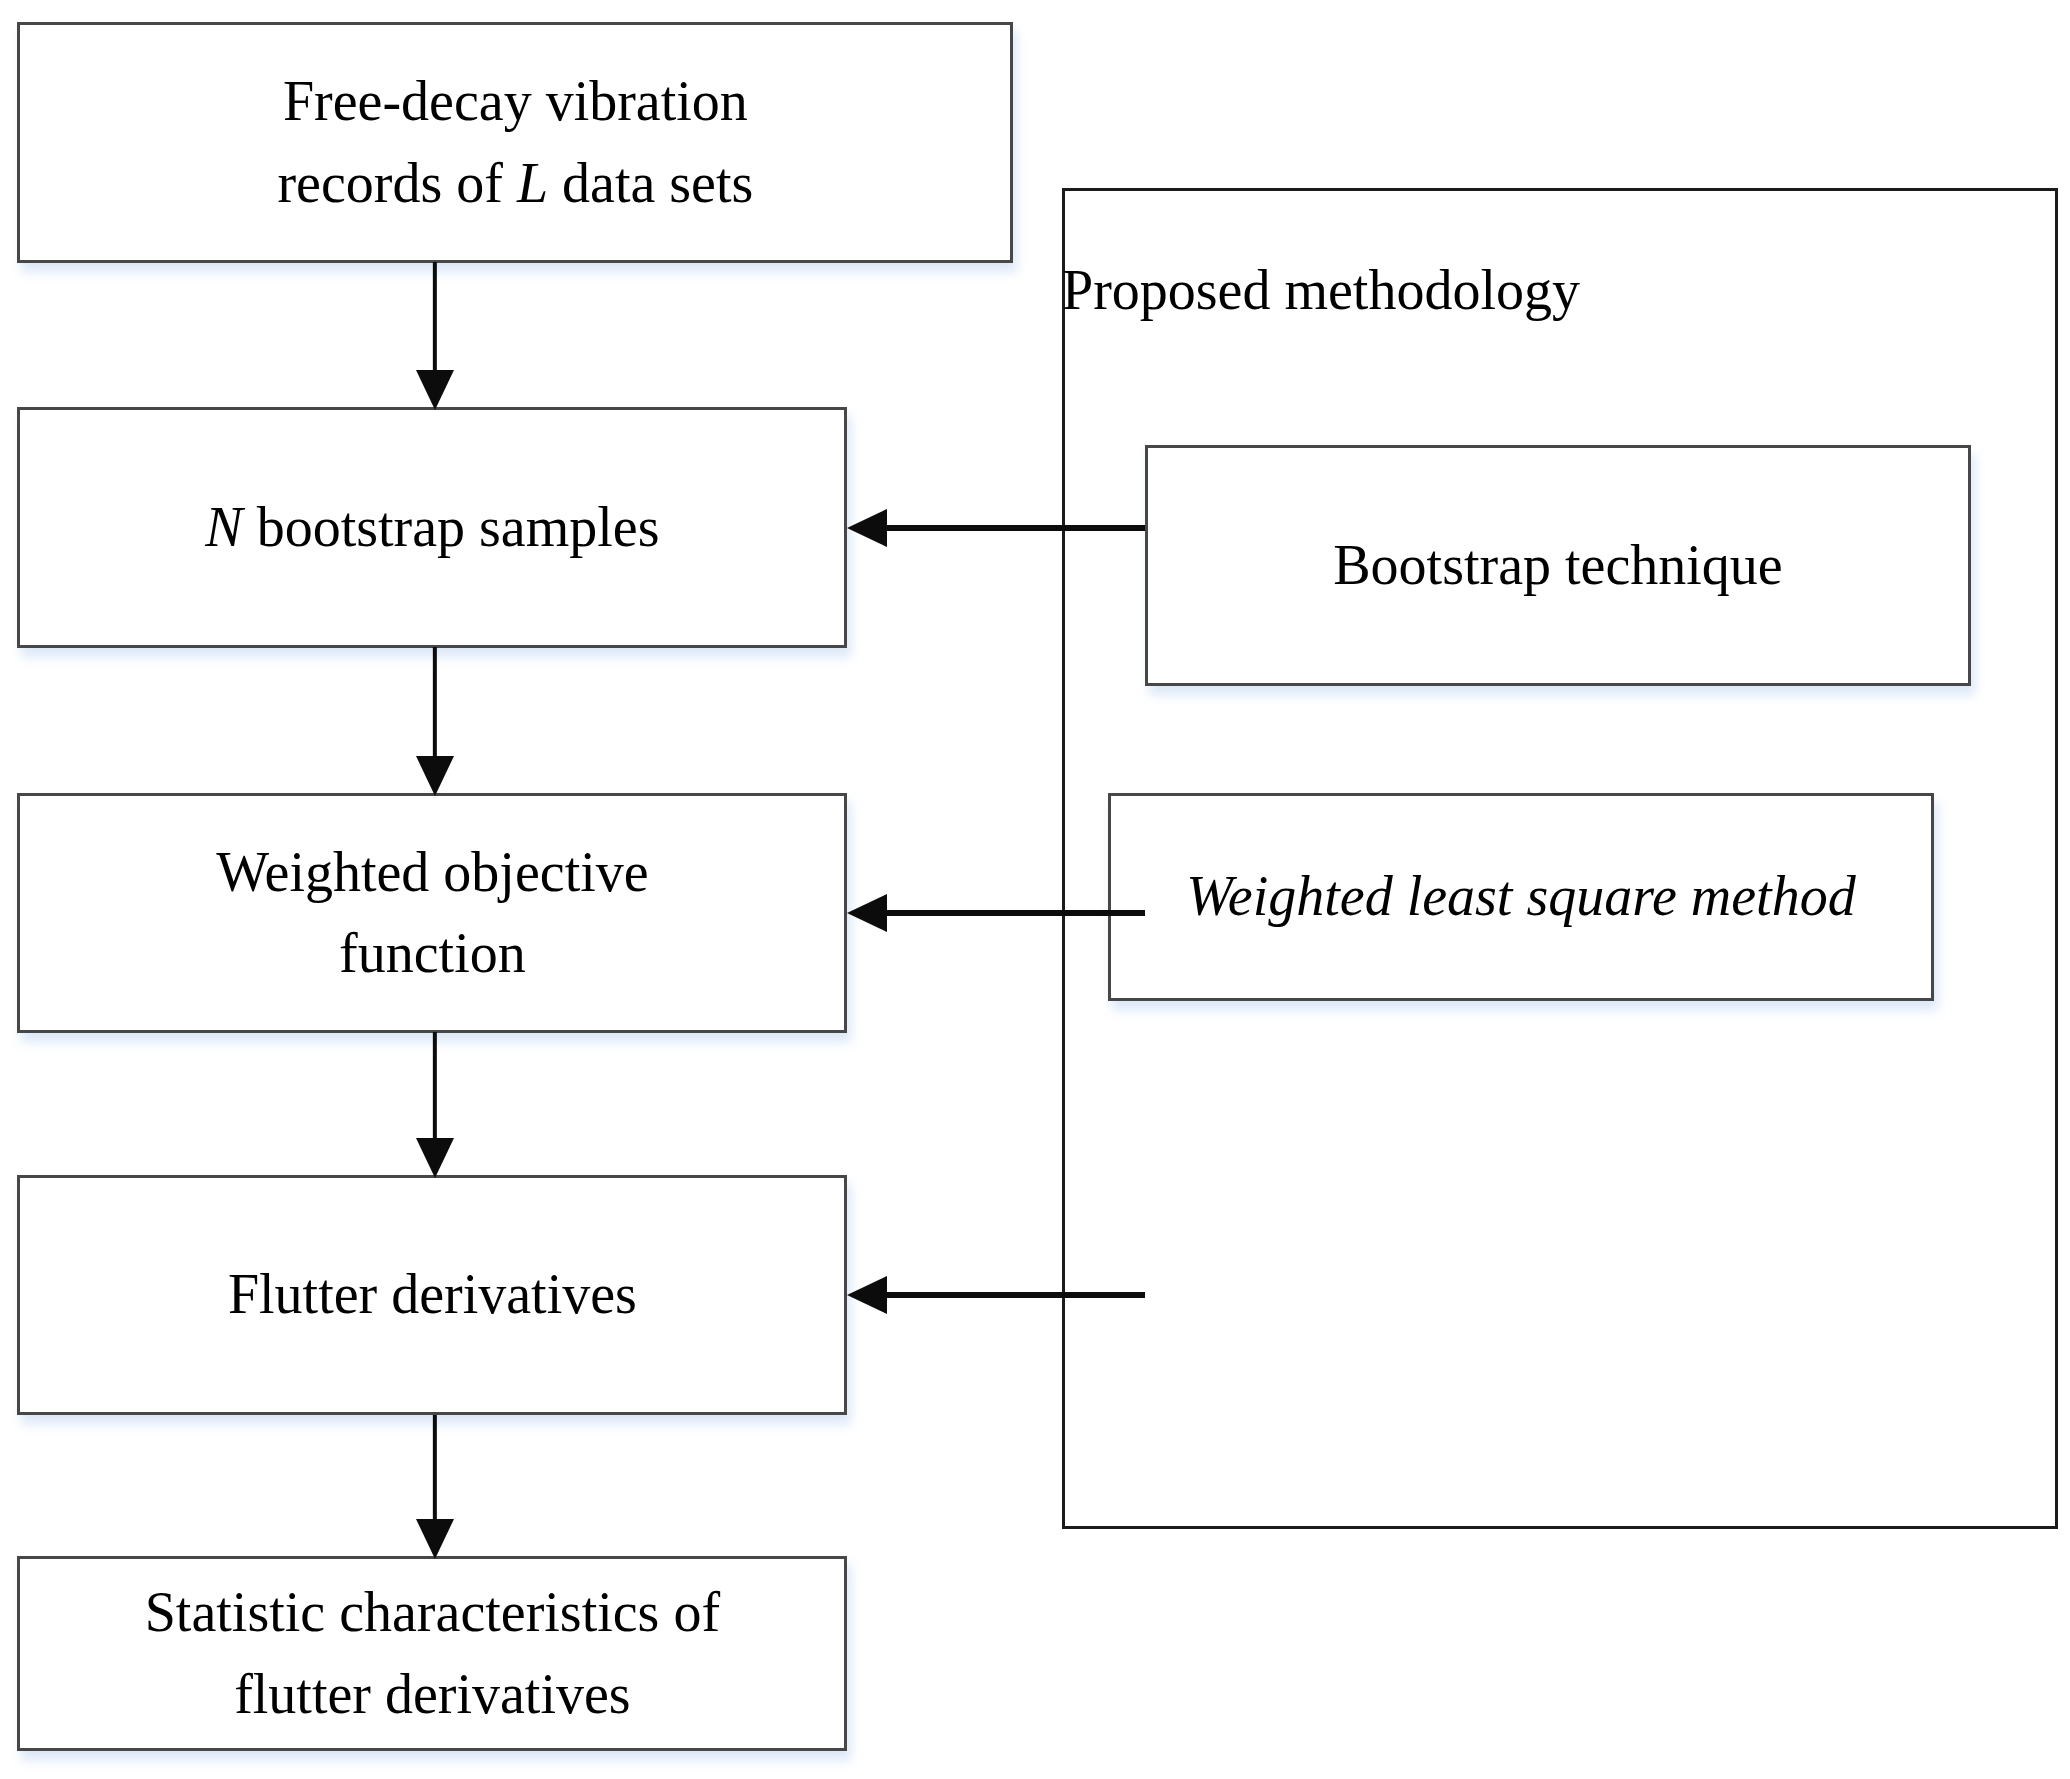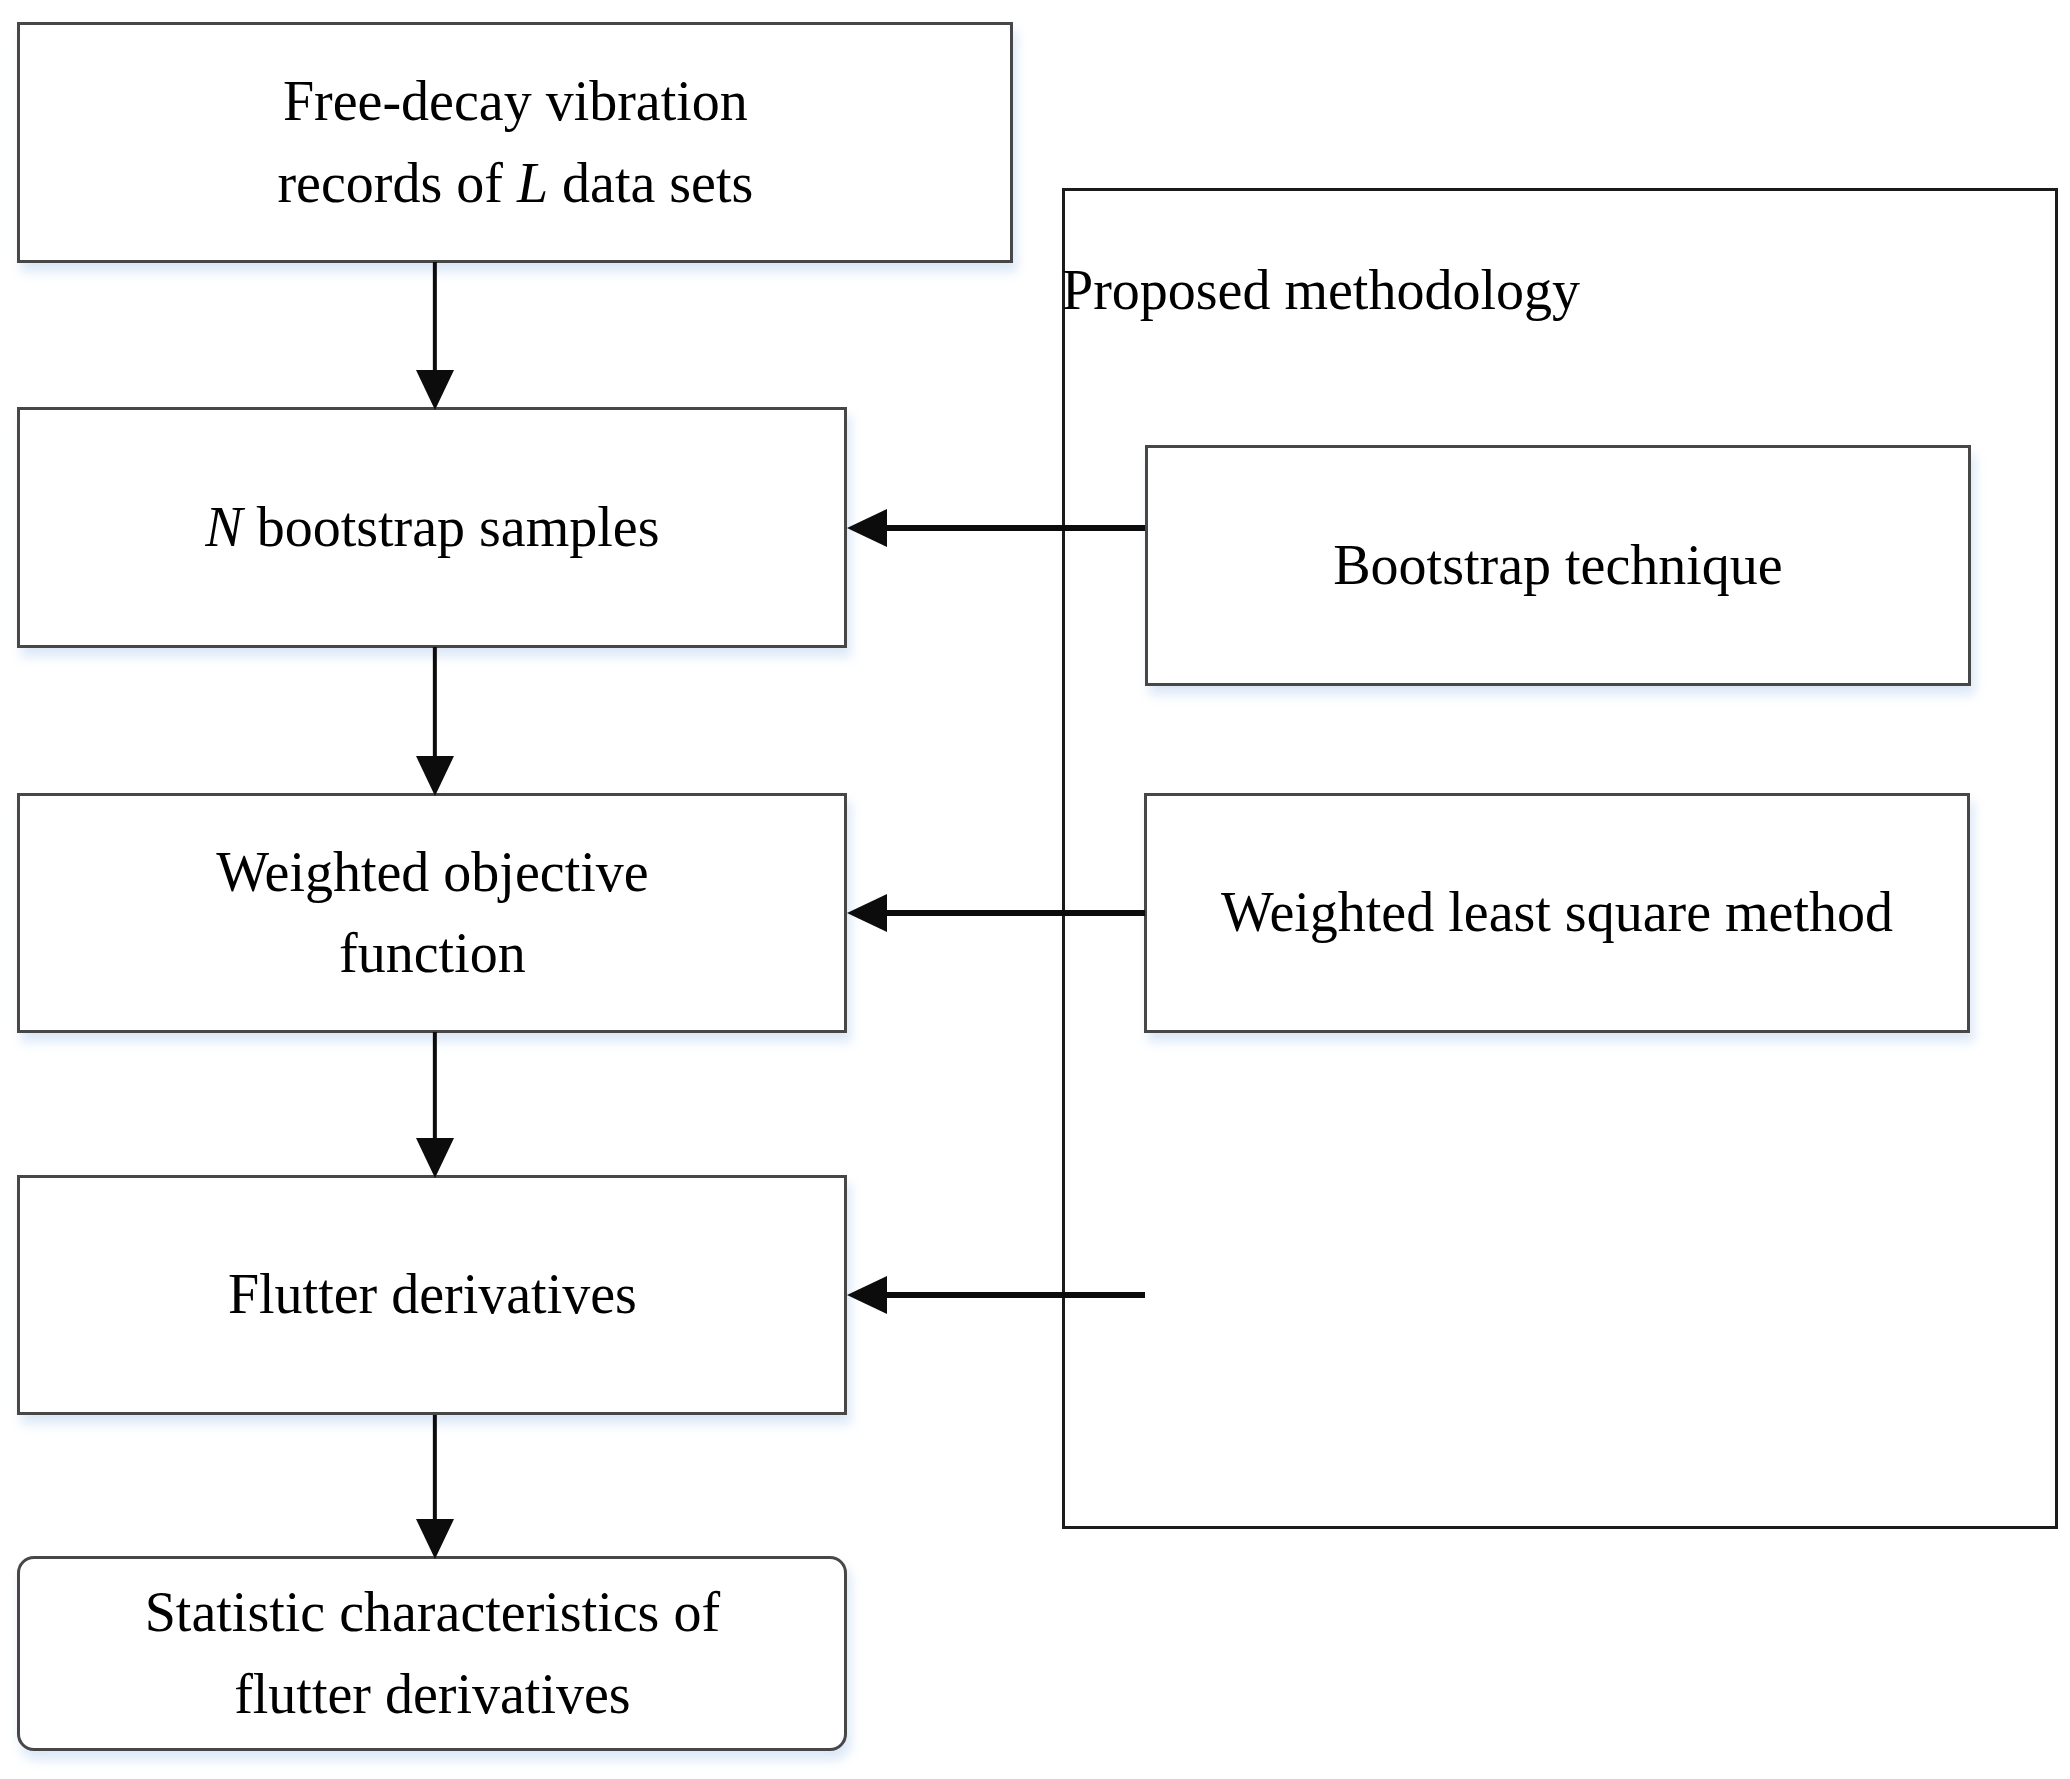--- a/index.html
+++ b/index.html
@@ -19,23 +19,23 @@
     border:3.5px solid #474747;
     display:flex; align-items:center; justify-content:center;
     text-align:center;
     font-size:56px; line-height:1.45;
     box-shadow:3.5px 8.7px 10.4px rgba(178,205,238,0.45);
   }
   .b1 { left:17.4px;   top:22px;   width:996px; height:241px; }
   .b2 { left:17.4px;   top:407px;  width:830px; height:241px;text-align:right; }
   .b3 { left:17.4px;   top:793px;  width:830px; height:240px;align-items:center; }
   .b4 { left:17.4px;   top:1175px; width:830px; height:240px; }
-  .b5 { left:17.4px;   top:1556px; width:830px; height:195px;border-radius:17px; }
+  .b5 { left:17.4px;   top:1556px; width:830px; height:195px; }
   .m1 { left:1145px; top:407px;  width:826px; height:241px;margin-top:38px; }
-  .m2 { left:1144px; top:793px;  width:826px; height:240px; }
+  .m2 { left:1108px; top:793px;  width:826px; height:208px;font-style:italic; }
   .m3 { left:1145px; top:1175px; width:826px; height:240px; }
   .var { font-style:italic; }
   
   .panel {
     position:absolute;
     left:1062px; top:188px; width:996px; height:1341px;
     border:3.5px solid #1b1b1b;
     background:#ffffff;
   }
   .panel-title {

